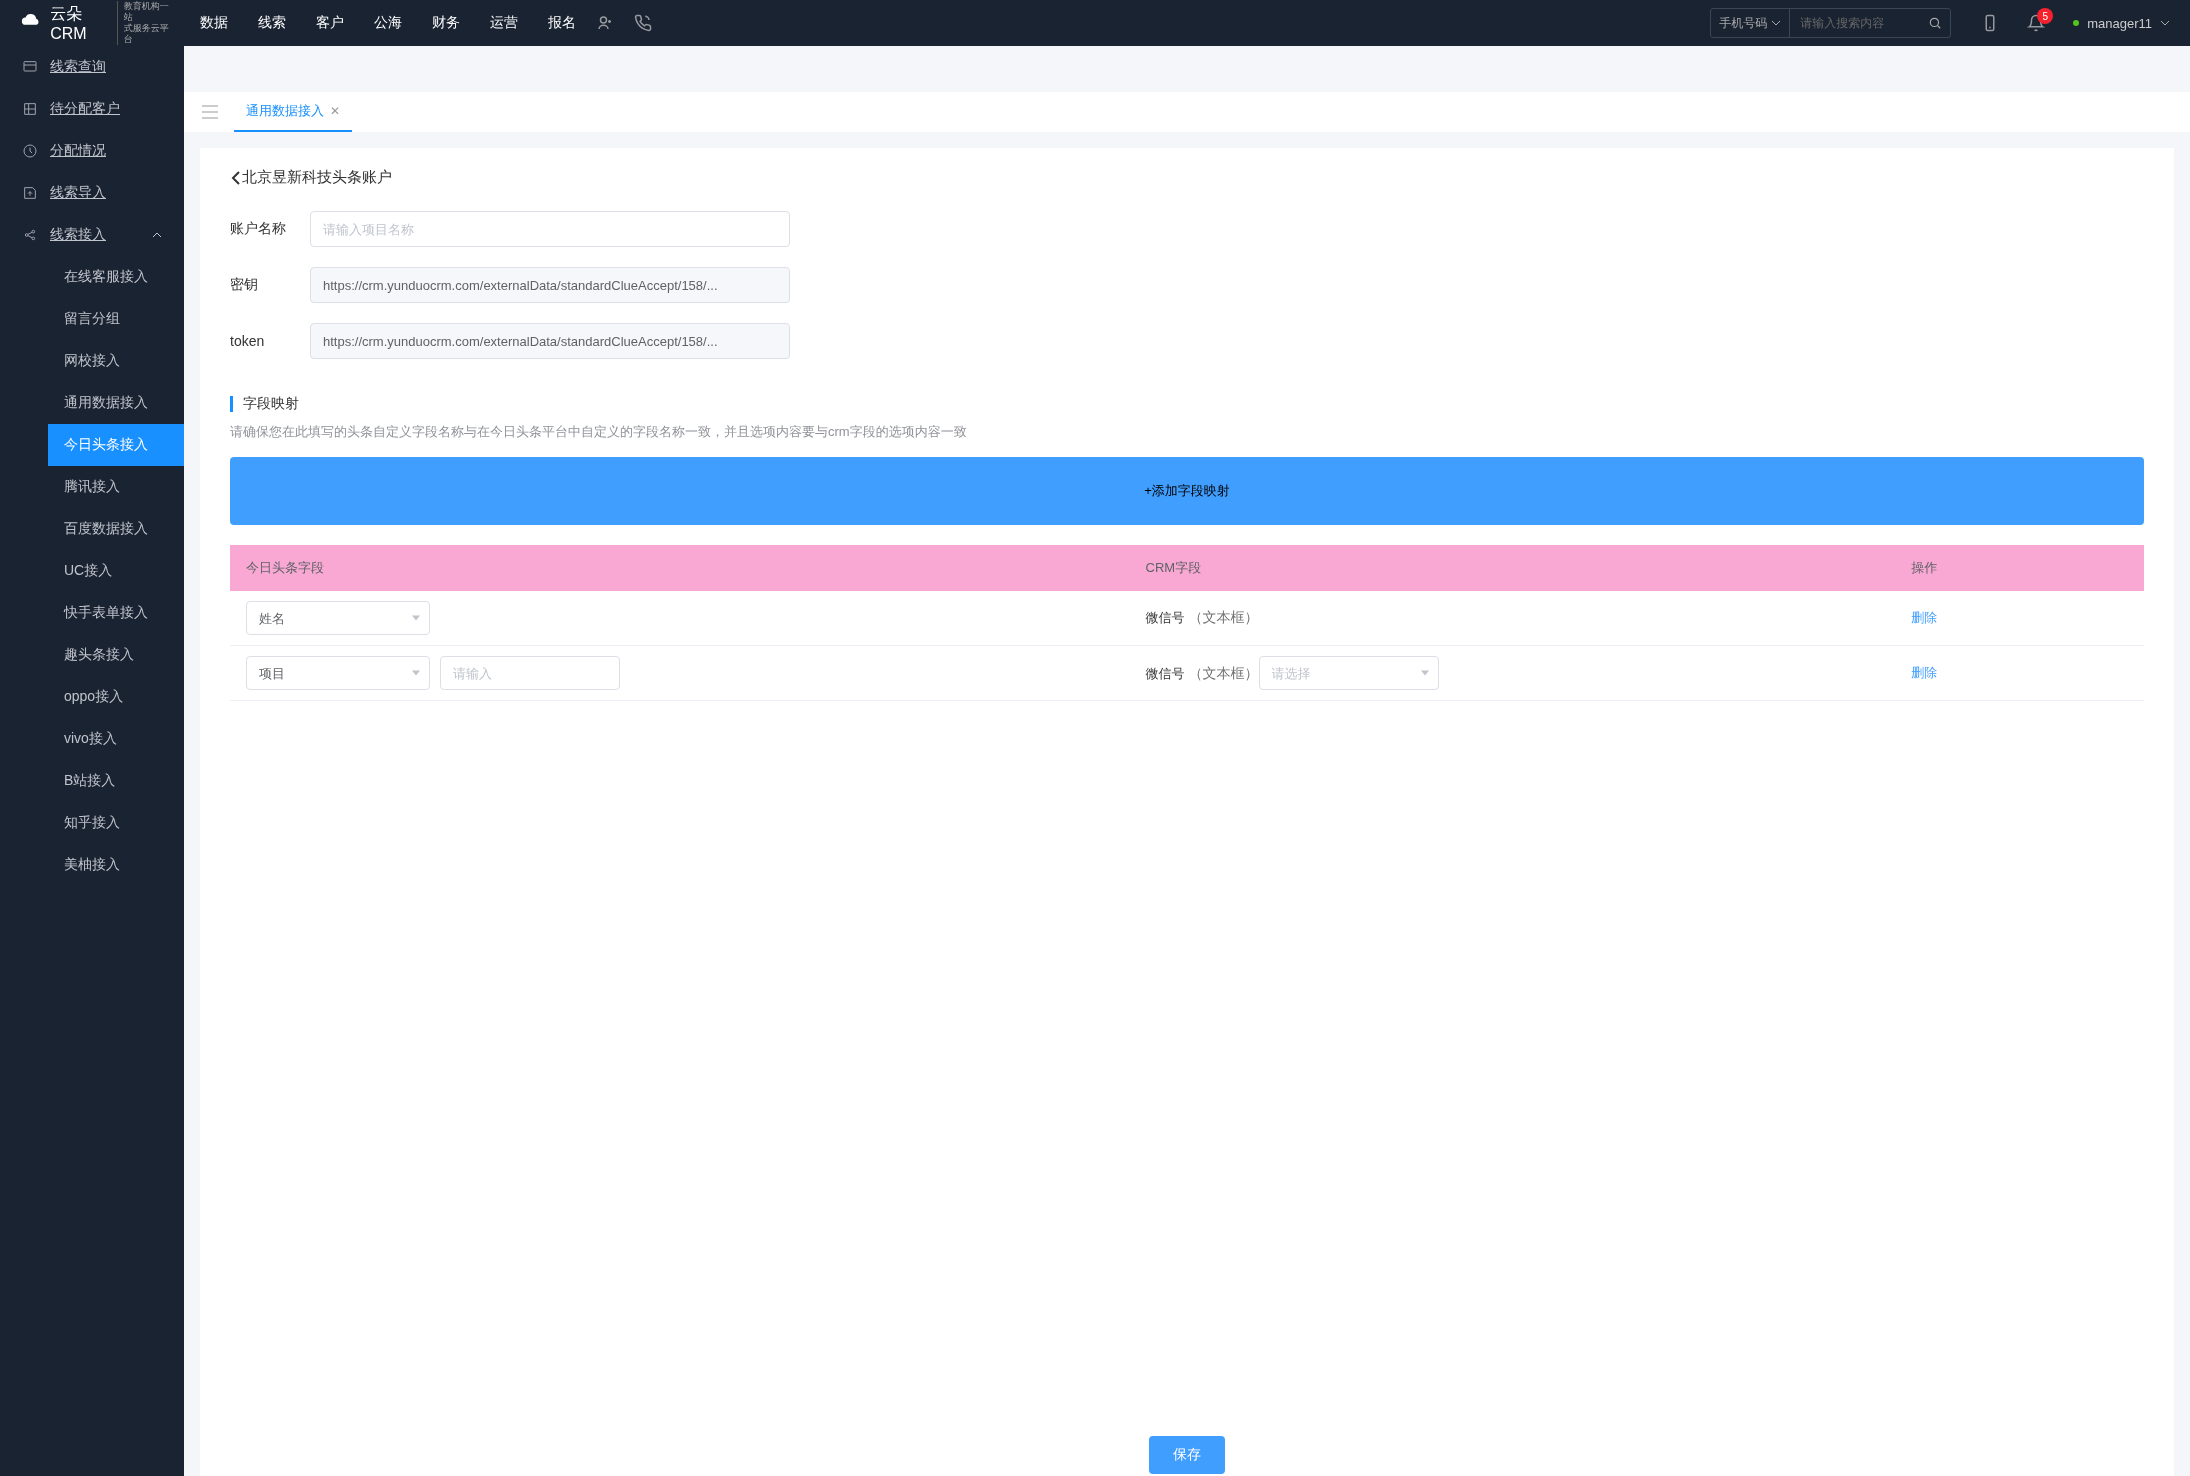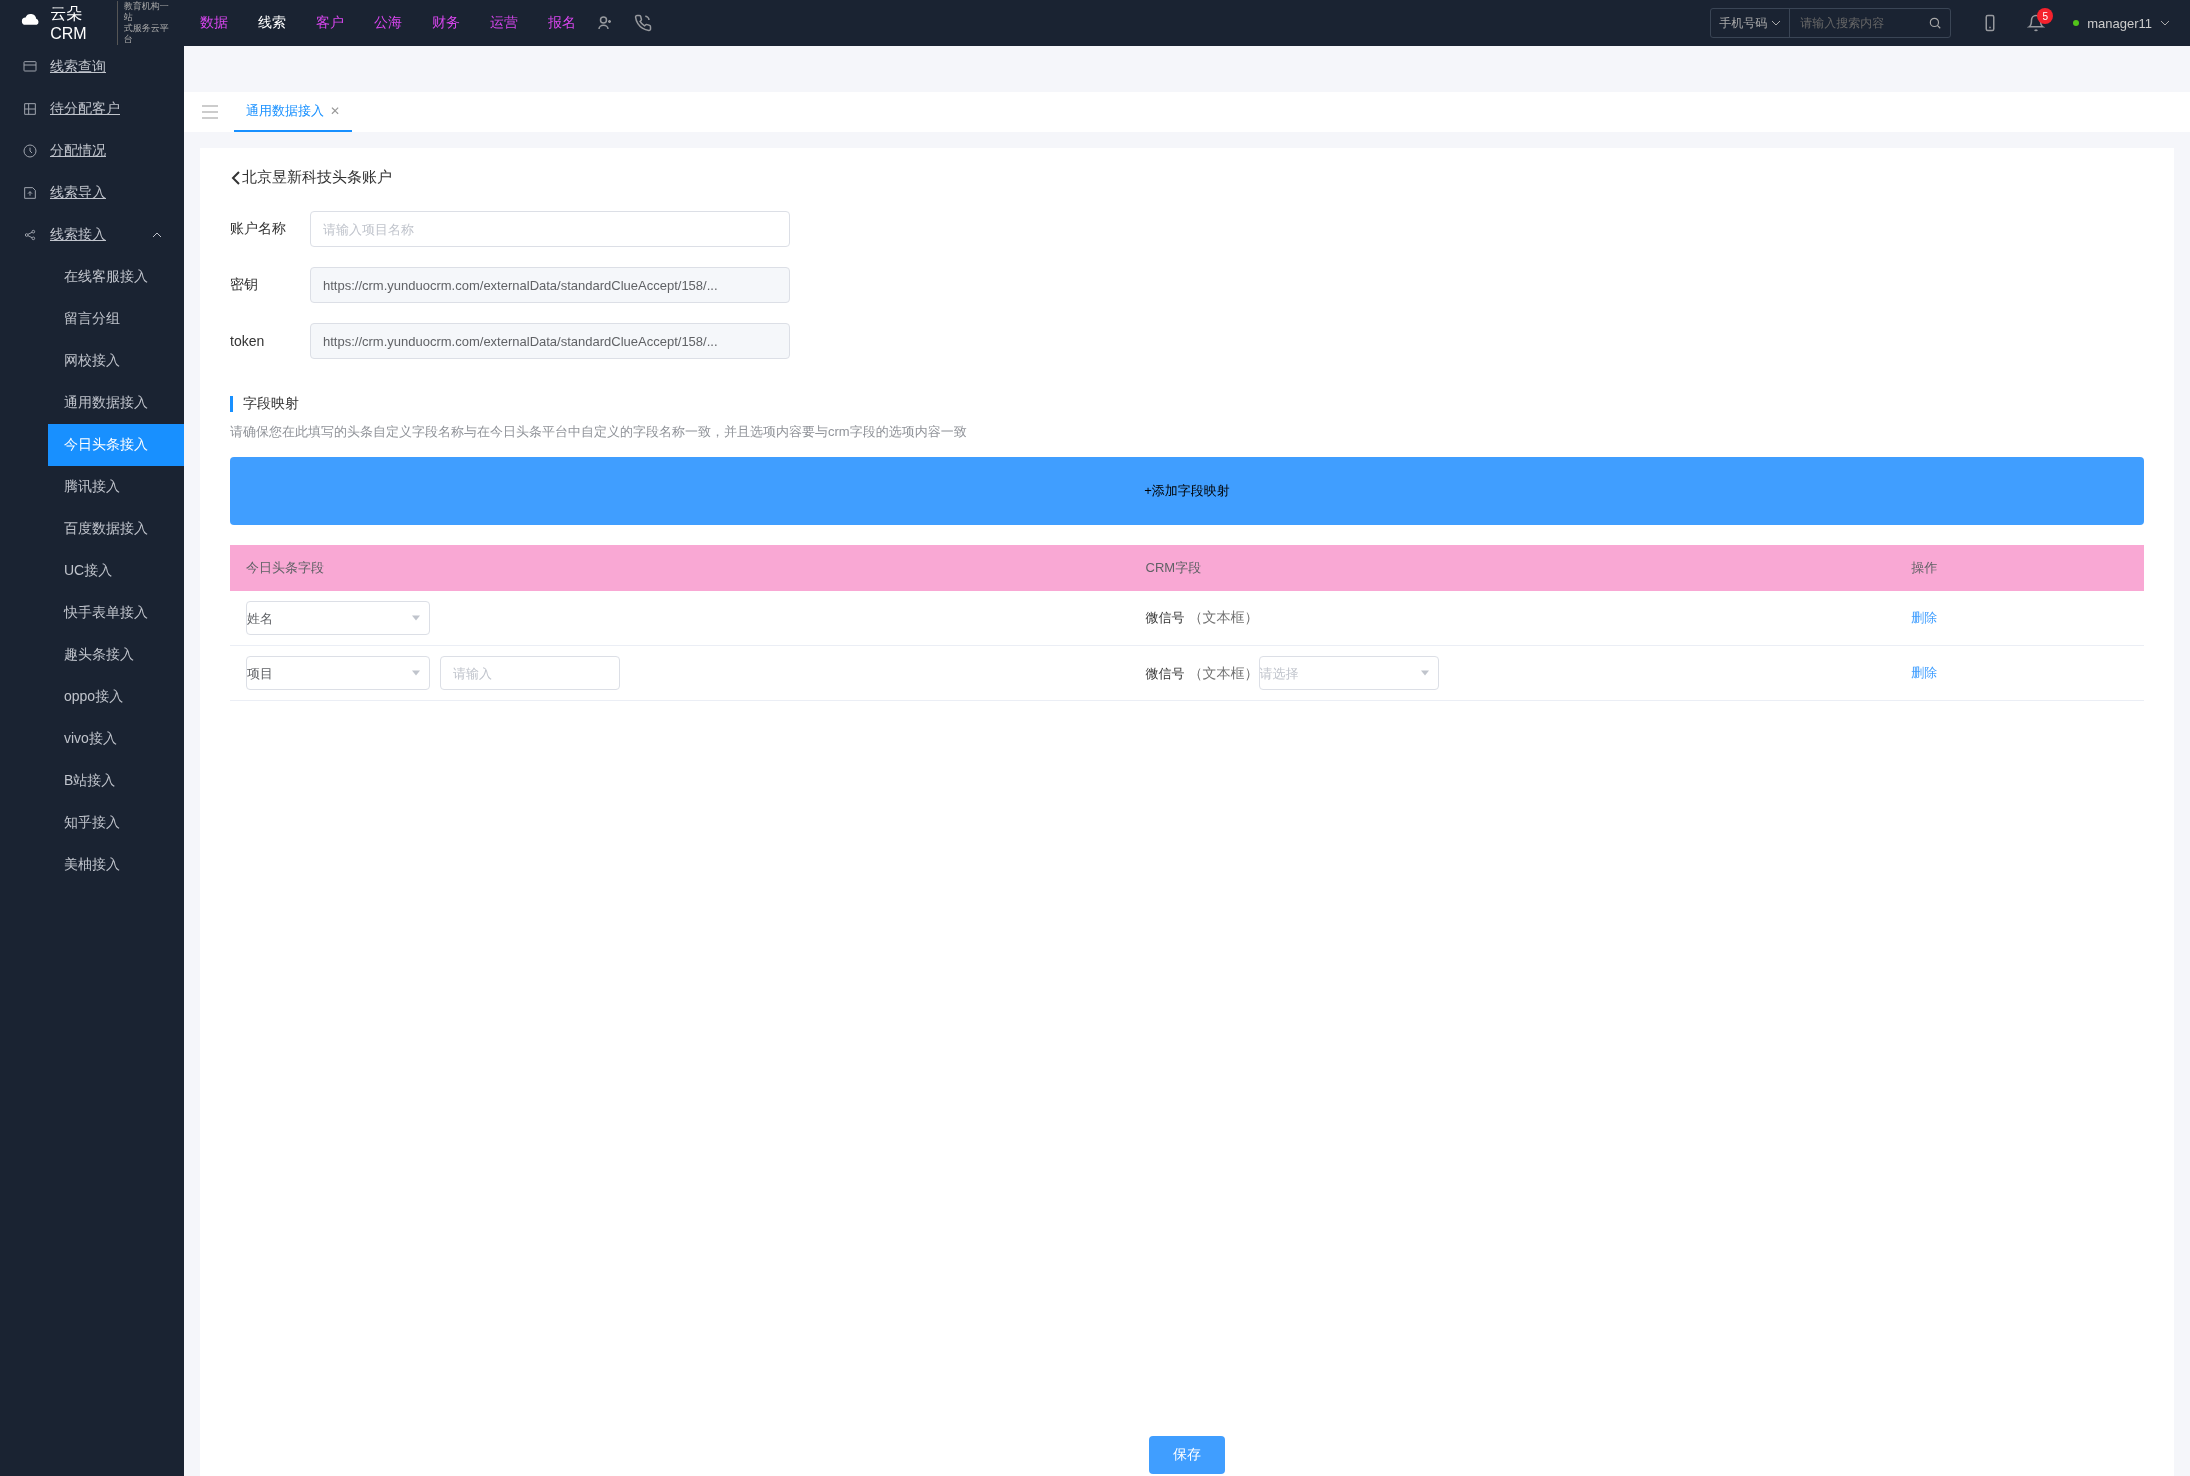--- a/index.html
+++ b/index.html
@@ -5,21 +5,21 @@
 * { margin: 0; padding: 0; box-sizing: border-box; }
 body { font-family: -apple-system, BlinkMacSystemFont, "Segoe UI", "PingFang SC", "Microsoft YaHei", sans-serif; font-size: 14px; color: #333; background: #f5f6fa; }
 
 
 .header { height: 46px; background: #1a2332; display: flex; align-items: center; padding: 0 20px; color: #fff; }
 .logo { width: 150px; display: flex; align-items: center; gap: 8px; }
 .logo-text { font-size: 16px; font-weight: normal; color: #fff; }
 .logo-svg { width: 26px; height: 26px; }
 .logo-sub { font-size: 9px; color: #aaa; line-height: 1.2; border-left: 1px solid #555; padding-left: 6px; }
 .top-nav { display: flex; gap: 30px; margin-left: 30px; }
-.top-nav-item { color: #d946ef; cursor: pointer; font-size: 14px; }
+.top-nav-item { color: #ffffff; cursor: pointer; font-size: 14px; }
 .top-nav-item.active { color: #fff; font-weight: 500; }
 .top-icons { display: flex; gap: 20px; margin-left: 20px; }
 .top-icon { width: 18px; height: 18px; opacity: 0.7; }
 .spacer { flex: 1; }
 .search-group { display: flex; align-items: center; border: 1px solid #3a4555; border-radius: 3px; height: 30px; margin-right: 30px; }
 .search-select { background: transparent; border: none; color: #aaa; padding: 0 8px; border-right: 1px solid #3a4555; font-size: 12px; display: flex; align-items: center; gap: 4px; height: 100%; }
 .search-input { background: transparent; border: none; color: #fff; padding: 0 10px; width: 130px; outline: none; font-size: 12px; }
 .search-input::placeholder { color: #666; }
 .search-btn { background: transparent; border: none; padding: 0 8px; color: #aaa; }
 .header-right { display: flex; align-items: center; gap: 28px; }
@@ -59,21 +59,21 @@
 .section-bar { width: 3px; height: 16px; background: #1890ff; }
 .section-title { font-size: 14px; font-weight: 400; }
 .section-desc { color: #909399; font-size: 13px; margin-bottom: 16px; }
 
 .add-btn { background: #409eff; color: #000000; border: none; padding: 25px 14px; border-radius: 4px; font-size: 13px; cursor: pointer; margin-bottom: 20px; }
 
 .tbl { width: 100%; border-collapse: collapse; }
 .tbl thead { background: #f9a8d4; }
 .tbl th { text-align: left; padding: 14px 16px; font-weight: 500; color: #606266; font-size: 13px; }
 .tbl td { padding: 10px 16px; border-bottom: 1px solid #ebeef5; font-size: 13px; vertical-align: middle; }
-.sel { height: 34px; border: 1px solid #dcdfe6; border-radius: 4px; padding: 0 30px 0 0; background: #fff; color: #606266; font-size: 13px; appearance: none; position: relative; min-width: 120px; }
+.sel { height: 34px; border: 1px solid #dcdfe6; border-radius: 4px; padding: 0 30px 0 12px; background: #fff; color: #606266; font-size: 13px; appearance: none; position: relative; min-width: 120px; }
 .sel-wrap { position: relative; display: inline-block; }
 .sel-wrap::after { content: ''; position: absolute; right: 10px; top: 50%; width: 0; height: 0; border-left: 4px solid transparent; border-right: 4px solid transparent; border-top: 5px solid #c0c4cc; transform: translateY(-50%); pointer-events: none; }
 .sel-inp { height: 34px; border: 1px solid #dcdfe6; border-radius: 4px; padding: 0 12px; font-size: 13px; width: 180px; }
 .sel-inp::placeholder { color: #c0c4cc; }
 .crm-label { display: inline-flex; align-items: baseline; gap: 4px; }
 .crm-type { color: #737373; font-size: 14px; }
 .link { color: #409eff; cursor: pointer; }
 
 .footer { display: flex; justify-content: center; padding: 20px 0; margin-top: auto; }
 .save-btn { background: #409eff; color: #fff; border: none; padding: 10px 24px; border-radius: 4px; font-size: 14px; cursor: pointer; }

